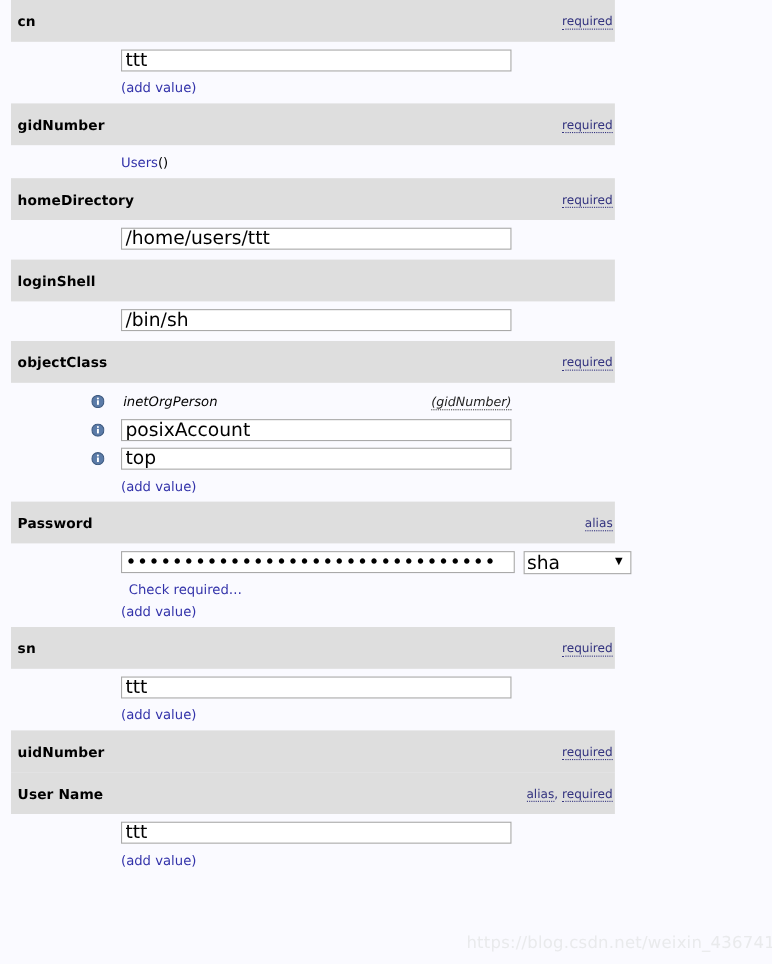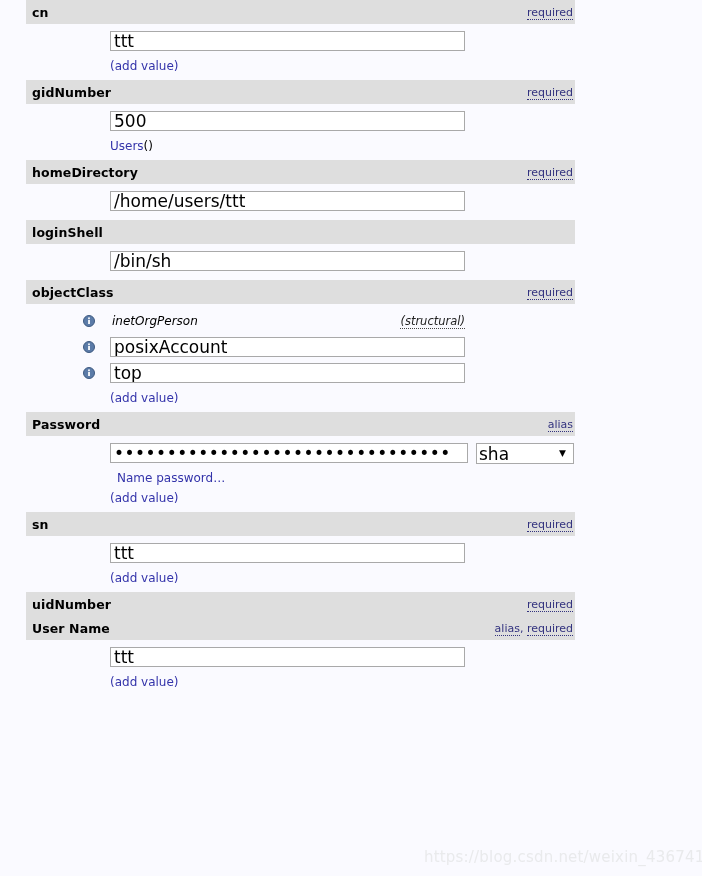--- a/index.html
+++ b/index.html
@@ -21,23 +21,23 @@
     position: relative;
     width: 702px;
   }
 
   
   .attr-block {
     position: relative;
   }
 
   .attr-header {
-    margin-left: 26px;
+    margin-left: 10px;
     width: 549px;
-    height: 24px;
+    height: 38px;
     background: #dedede;
     display: flex;
     align-items: center;
     justify-content: space-between;
     box-sizing: border-box;
     padding: 0 2px 0 6px;
   }
   .attr-title {
     font-weight: bold;
     font-size: 12.5px;
@@ -201,24 +201,20 @@
           <span class="lnk">(add value)</span>
         </div>
       </div>
     </div>
     <div class="attr-block">
       <div class="attr-header">
         <span class="attr-title">gidNumber</span>
         <span class="attr-flags"><span class="flag">required</span></span>
       </div>
       <div class="attr-body">
-        <div class="value-row">
-          <div class="icon-slot empty"></div>
-          <input class="val" type="text" value="500" style="">
-        </div>
         <div class="link-row">
           <span class="lnk">Users</span>
           <span class="plain"> ()</span>
         </div>
       </div>
     </div>
     <div class="attr-block">
       <div class="attr-header">
         <span class="attr-title">homeDirectory</span>
         <span class="attr-flags"><span class="flag">required</span></span>
@@ -251,21 +247,21 @@
         <div class="value-row">
           <div class="icon-slot">
             <span class="info-icon"><svg width="12" height="12" viewBox="0 0 12 12" xmlns="http://www.w3.org/2000/svg">
                 <circle cx="6" cy="6" r="5.5" fill="#5b7ba8" stroke="#3e5a80" stroke-width="1"></circle>
                 <circle cx="6" cy="3.2" r="0.95" fill="#ffffff"></circle>
                 <rect x="5.15" y="4.9" width="1.75" height="4.1" fill="#ffffff"></rect>
               </svg></span>
           </div>
           <div class="static-val">
             <span>inetOrgPerson</span>
-            <span class="structural-tag">(structural)</span>
+            <span class="structural-tag">(gidNumber)</span>
           </div>
         </div>
         <div class="value-row">
           <div class="icon-slot">
             <span class="info-icon"><svg width="12" height="12" viewBox="0 0 12 12" xmlns="http://www.w3.org/2000/svg">
                 <circle cx="6" cy="6" r="5.5" fill="#5b7ba8" stroke="#3e5a80" stroke-width="1"></circle>
                 <circle cx="6" cy="3.2" r="0.95" fill="#ffffff"></circle>
                 <rect x="5.15" y="4.9" width="1.75" height="4.1" fill="#ffffff"></rect>
               </svg></span>
           </div>
@@ -294,21 +290,21 @@
       <div class="attr-body">
         <div class="value-row">
           <div class="icon-slot empty"></div>
           <input class="val pw" type="text" value="••••••••••••••••••••••••••••••••" style="">
           <span class="select-wrap">
             <select class="enc"><option>sha</option></select>
             <span class="select-arrow">▼</span>
           </span>
         </div>
         <div class="link-row indent">
-          <span class="lnk">Name password…</span>
+          <span class="lnk">Check required…</span>
         </div>
         <div class="link-row">
           <span class="lnk">(add value)</span>
         </div>
       </div>
     </div>
     <div class="attr-block">
       <div class="attr-header">
         <span class="attr-title">sn</span>
         <span class="attr-flags"><span class="flag">required</span></span>

